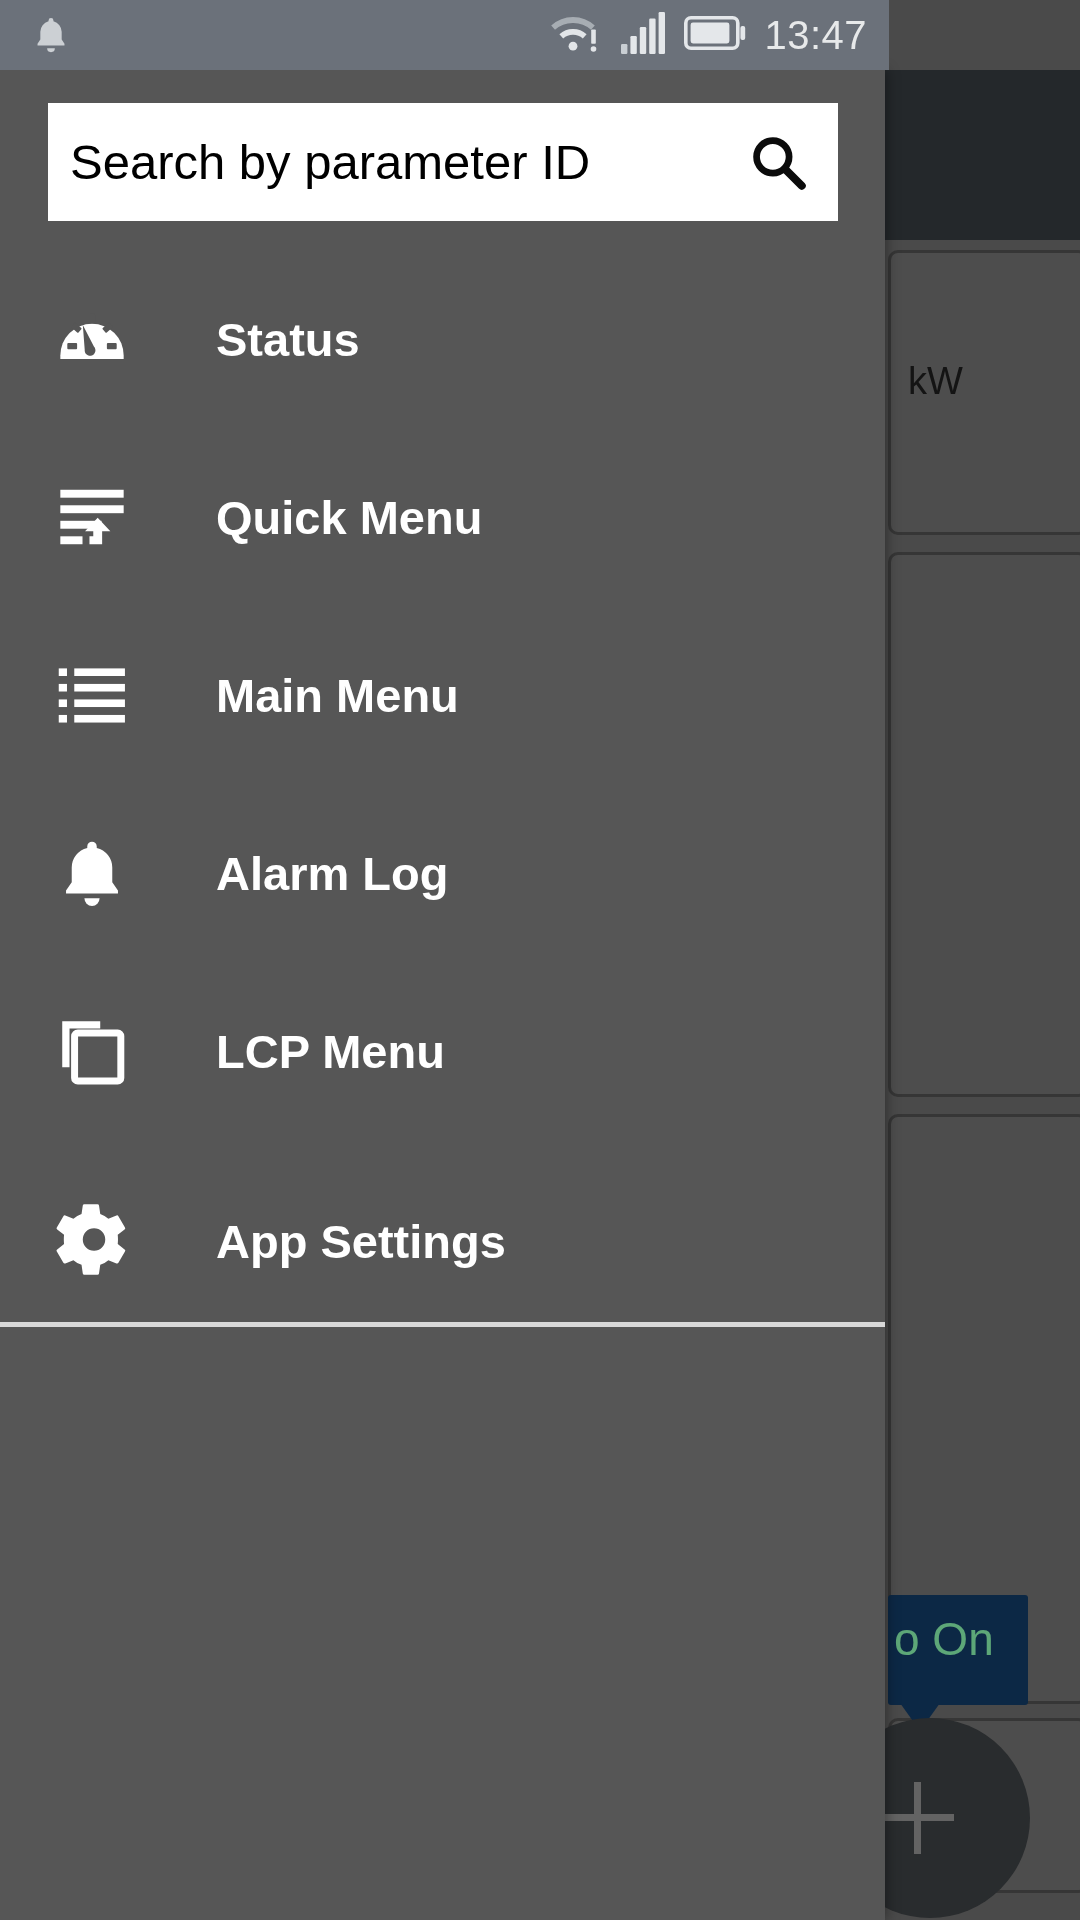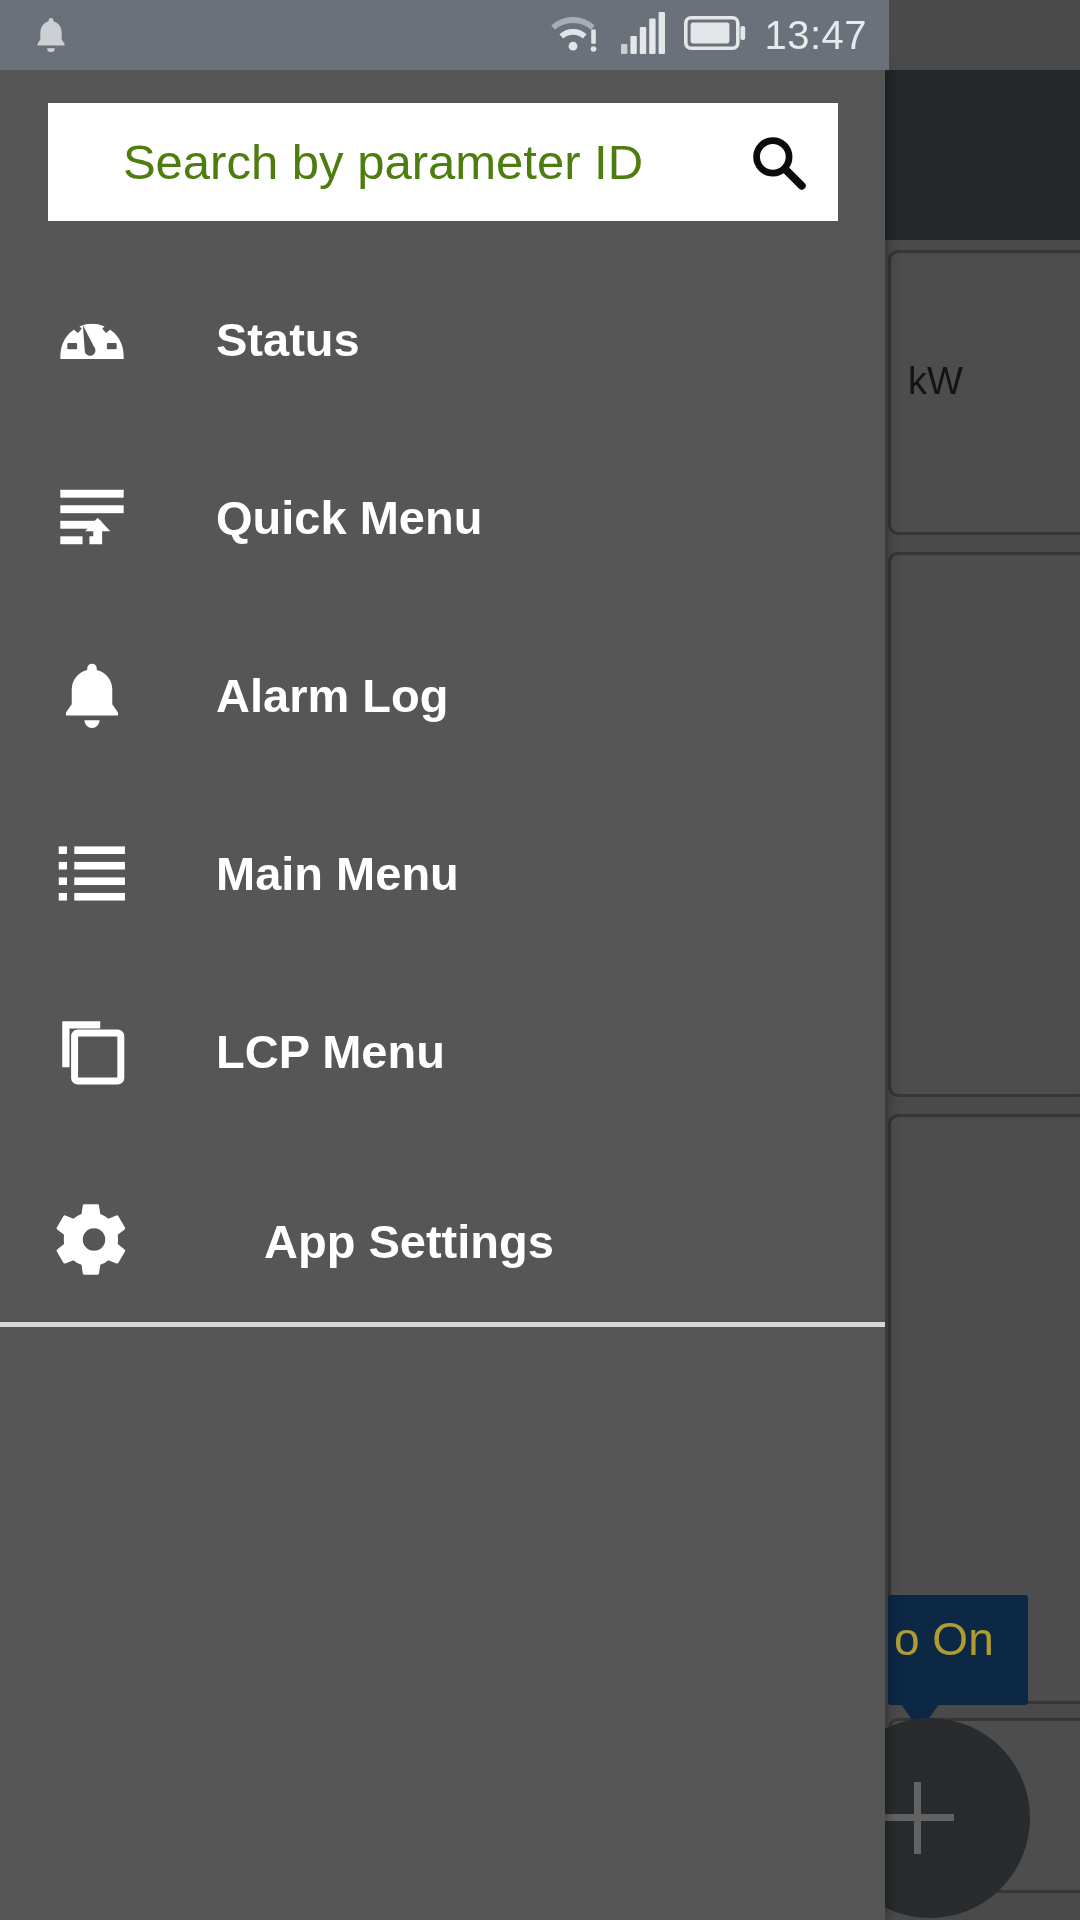--- a/index.html
+++ b/index.html
@@ -66,21 +66,21 @@
     left: 900px; top: 1703px;
     width: 0; height: 0;
     border-left: 20px solid transparent;
     border-right: 20px solid transparent;
     border-top: 28px solid #123a63;
   }
   #bg-tooltip-text {
     position: absolute;
     left: 894px; top: 1612px;
     font-size: 46px;
-    color: #fde047;
+    color: #86efac;
     white-space: nowrap;
   }
 
   #bg-fab {
     position: absolute;
     left: 830px; top: 1718px;
     width: 200px; height: 200px;
     border-radius: 50%;
     background: #3b3f42;
   }
@@ -148,23 +148,23 @@
     position: absolute;
     left: 48px; top: 33px;
     width: 790px; height: 118px;
     background: #ffffff;
     display: flex;
     align-items: center;
   }
   #search-placeholder {
     flex: 1;
     font-size: 49px;
-    color: #4d7c0f;
+    color: #000000;
+    padding-left: 22px;
     white-space: nowrap;
-    text-align: center;
   }
   #search-icon-btn {
     width: 120px;
     height: 118px;
     display: flex;
     align-items: center;
     justify-content: center;
   }
 
   .menu-list { position: absolute; left: 0; top: 180px; width: 996px; }
@@ -257,30 +257,20 @@
         <span class="menu-icon">
           <svg width="76" height="76" viewBox="0 0 24 24" aria-hidden="true">
             <rect x="2" y="3.4" width="20" height="2.5" fill="#ffffff"></rect>
             <rect x="2" y="8.3" width="20" height="2.5" fill="#ffffff"></rect>
             <rect x="2" y="13.2" width="13" height="2.5" fill="#ffffff"></rect>
             <rect x="2" y="18.1" width="7" height="2.5" fill="#ffffff"></rect>
             <path d="M11.2 20.6 h4.0 v-4.1 h2.6 l-4.0 -4.3 -4.0 4.3 h2.6 v1.6 h-1.2 z" fill="#ffffff"></path>
           </svg>
         </span>
         <span class="menu-label">Quick Menu</span>
-      </div>
-
-      <div class="menu-item">
-        <span class="menu-icon">
-          <svg width="76" height="76" viewBox="0 0 24 24" aria-hidden="true">
-            <path d="M12 2.1a1.5 1.5 0 0 1 1.5 1.5v0.5a6.4 6.4 0 0 1 4.9 6.2v4.6l1.8 2.6v1.0H3.8v-1.0l1.8-2.6v-4.6a6.4 6.4 0 0 1 4.9-6.2V3.6A1.5 1.5 0 0 1 12 2.1z" fill="#ffffff"></path>
-            <path d="M9.6 20.0h4.8a2.4 2.4 0 0 1 -4.8 0z" fill="#ffffff"></path>
-          </svg>
-        </span>
-        <span class="menu-label">Alarm Log</span>
       </div>
 
       <div class="menu-item">
         <span class="menu-icon">
           <svg width="76" height="76" viewBox="0 0 24 24" aria-hidden="true">
             <rect x="1.5" y="3.6" width="2.6" height="2.4" fill="#ffffff"></rect>
             <rect x="1.5" y="8.5" width="2.6" height="2.4" fill="#ffffff"></rect>
             <rect x="1.5" y="13.4" width="2.6" height="2.4" fill="#ffffff"></rect>
             <rect x="1.5" y="18.3" width="2.6" height="2.4" fill="#ffffff"></rect>
             <rect x="6.4" y="3.6" width="16" height="2.4" fill="#ffffff"></rect>
@@ -288,30 +278,40 @@
             <rect x="6.4" y="13.4" width="16" height="2.4" fill="#ffffff"></rect>
             <rect x="6.4" y="18.3" width="16" height="2.4" fill="#ffffff"></rect>
           </svg>
         </span>
         <span class="menu-label">Main Menu</span>
       </div>
 
       <div class="menu-item">
         <span class="menu-icon">
           <svg width="76" height="76" viewBox="0 0 24 24" aria-hidden="true">
+            <path d="M12 2.1a1.5 1.5 0 0 1 1.5 1.5v0.5a6.4 6.4 0 0 1 4.9 6.2v4.6l1.8 2.6v1.0H3.8v-1.0l1.8-2.6v-4.6a6.4 6.4 0 0 1 4.9-6.2V3.6A1.5 1.5 0 0 1 12 2.1z" fill="#ffffff"></path>
+            <path d="M9.6 20.0h4.8a2.4 2.4 0 0 1 -4.8 0z" fill="#ffffff"></path>
+          </svg>
+        </span>
+        <span class="menu-label">Alarm Log</span>
+      </div>
+
+      <div class="menu-item">
+        <span class="menu-icon">
+          <svg width="76" height="76" viewBox="0 0 24 24" aria-hidden="true">
             <path d="M2.6 2.6 h12.0 v2.3 H4.9 v12.2 H2.6 z" fill="#ffffff"></path>
             <rect x="6.5" y="6.3" width="14.6" height="15.2" rx="1.0" fill="none" stroke="#ffffff" stroke-width="2.2"></rect>
           </svg>
         </span>
         <span class="menu-label">LCP Menu</span>
       </div>
 
       <div id="menu-divider"></div>
 
-      <div class="menu-item" style="margin-top:12px;gap:48px;">
+      <div class="menu-item" style="margin-top:12px;">
         <span class="menu-icon">
           <svg width="78" height="78" viewBox="0 0 24 24" aria-hidden="true">
             <path d="M19.6 13.5c.05-.5.08-1 .08-1.5s-.03-1-.08-1.5l2.2-1.7a.5.5 0 0 0 .12-.66l-2.1-3.6a.5.5 0 0 0-.62-.22l-2.6 1.05a7.8 7.8 0 0 0-2.6-1.5l-.4-2.76a.5.5 0 0 0-.5-.42h-4.2a.5.5 0 0 0-.5.42l-.4 2.76a7.8 7.8 0 0 0-2.6 1.5L2.8 4.32a.5.5 0 0 0-.62.22l-2.1 3.6a.5.5 0 0 0 .12.66l2.2 1.7c-.05.5-.08 1-.08 1.5s.03 1 .08 1.5l-2.2 1.7a.5.5 0 0 0-.12.66l2.1 3.6a.5.5 0 0 0 .62.22l2.6-1.05a7.8 7.8 0 0 0 2.6 1.5l.4 2.76a.5.5 0 0 0 .5.42h4.2a.5.5 0 0 0 .5-.42l.4-2.76a7.8 7.8 0 0 0 2.6-1.5l2.6 1.05a.5.5 0 0 0 .62-.22l2.1-3.6a.5.5 0 0 0-.12-.66zM12 15.6A3.6 3.6 0 1 1 12 8.4a3.6 3.6 0 0 1 0 7.2z" fill="#ffffff" transform="translate(1.1 0) scale(0.96)"></path>
           </svg>
         </span>
         <span class="menu-label">App Settings</span>
       </div>
 
 
     </div>

